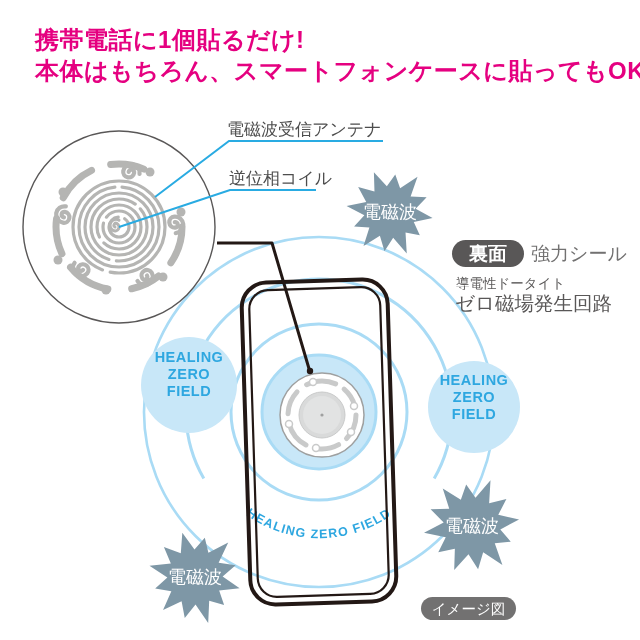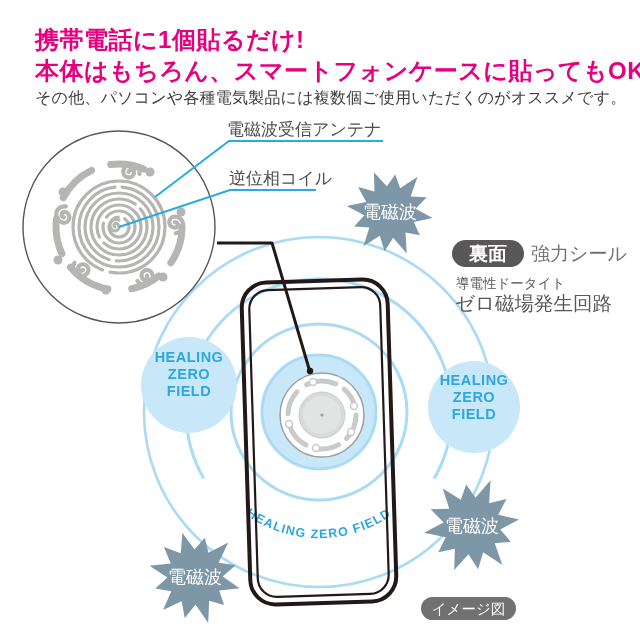--- a/index.html
+++ b/index.html
@@ -22,21 +22,20 @@
   .gray-txt-dark{fill:#595757;}
   .caption-txt{font-size:14.5px;fill:#ffffff;text-anchor:middle;}
 </style>
 </head>
 <body>
 
 <div id="canvas">
 
   <div class="headline l1">携帯電話に1個貼るだけ!</div>
   <div class="headline l2">本体はもちろん、スマートフォンケースに貼ってもOK!</div>
-  <div class="subnote">その他、パソコンや各種電気製品には複数個ご使用いただくのがオススメです。</div>
 
   <svg width="640" height="640" viewBox="0 0 640 640">
     <defs>
       <path id="burst" d="M50,0 L29,7.8 L38.1,22 L21.2,21.2 L26,45 L7.8,29 L0,46 L-7.8,29 L-25,43.3 L-21.2,21.2 L-39,22.5 L-29,7.8 L-51,0 L-29,-7.8 L-40.7,-23.5 L-21.2,-21.2 L-25,-43.3 L-7.8,-29 L0,-44 L7.8,-29 L26,-45 L21.2,-21.2 L39.8,-23 L29,-7.8 Z"></path>
       <path id="swirl" d="M 0 0 a 2.2 2.2 0 0 1 4.4 0 a 4.4 4.4 0 0 1 -8.8 0 a 6.6 6.6 0 0 1 13.2 0" fill="none" stroke="#B5B5B3" stroke-width="3.4" stroke-linecap="round"></path>
       <path id="arcTextPath" d="M 207.7 471.2 A 126 126 0 0 0 430.3 471.2" fill="none"></path>
     </defs>
 
     <g>
       <circle cx="319" cy="412" r="57" fill="#C8E7F8" stroke="#A9DBF5" stroke-width="3"></circle>

